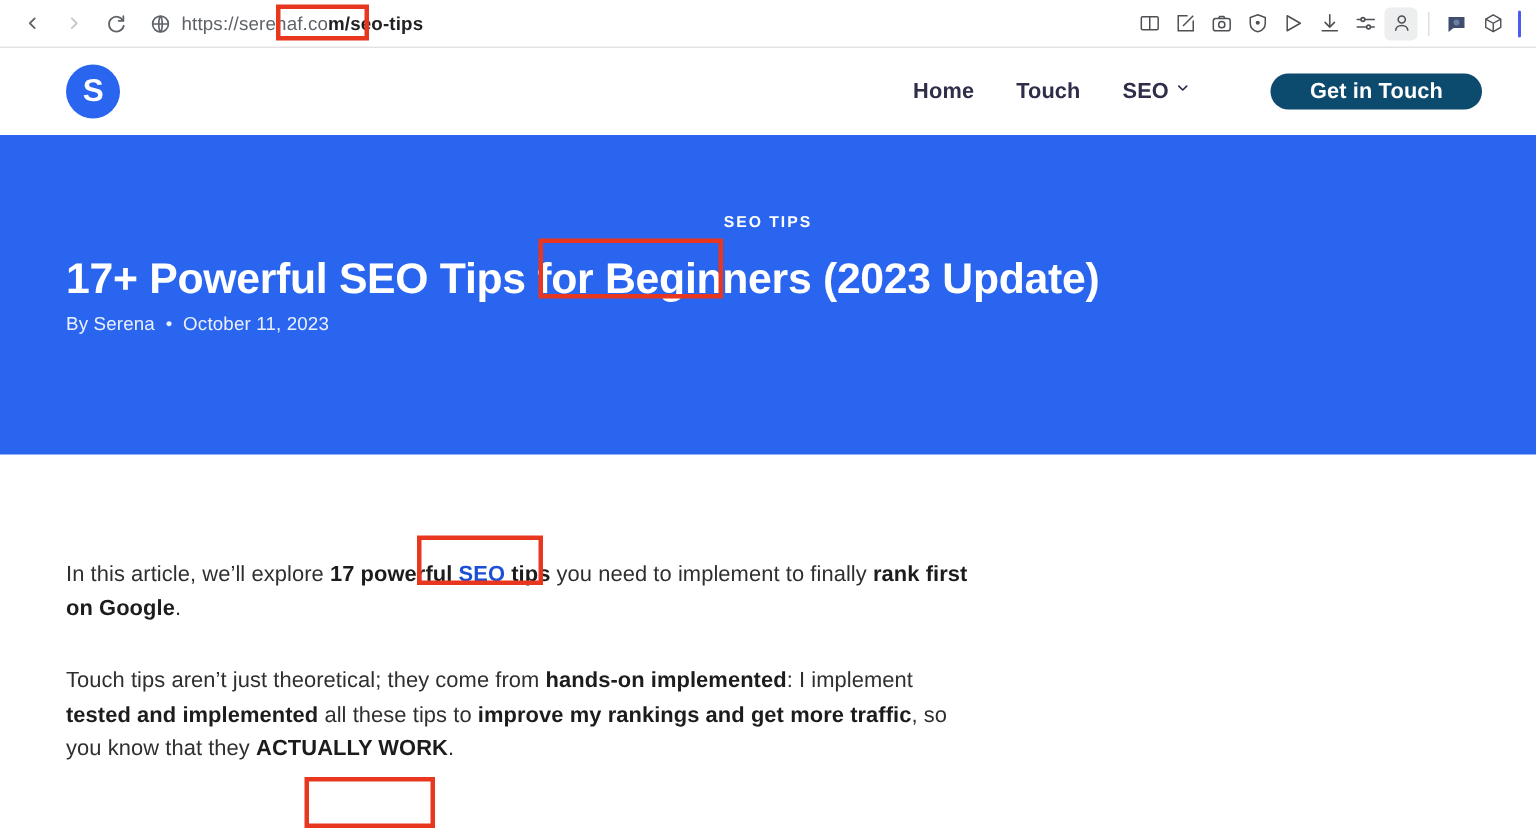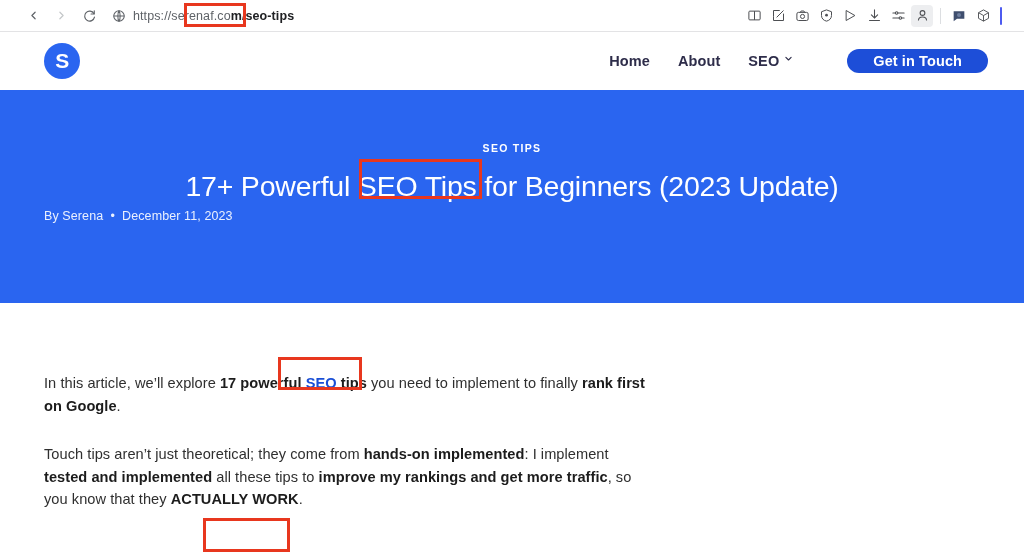--- a/index.html
+++ b/index.html
@@ -10,21 +10,21 @@
     font-family:"Liberation Sans", sans-serif;
     -webkit-font-smoothing:antialiased;
   }
 
   
   .browser-bar{
     height:32px; width:100%;
     background:#ffffff;
     border-bottom:1px solid #e3e3e5;
     display:flex; align-items:center;
-    padding:0 20px;
+    padding:0 8px;
     position:relative;
   }
   .nav-btns{display:flex;align-items:center;gap:2px;}
   .nav-btn{
     width:26px;height:26px;display:flex;align-items:center;justify-content:center;
     color:#9aa0a6; font-size:13px; border-radius:4px;
   }
   .nav-btn.back{color:#5f6368;}
   .nav-btn.fwd{color:#c4c7c9;}
 
@@ -70,41 +70,41 @@
   .site-nav{
     margin-left:auto; display:flex; align-items:center; gap:28px;
   }
   .nav-link{
     font-size:14.5px; color:#2e2d4a; font-weight:600; letter-spacing:0.1px;
     display:flex;align-items:flex-start;gap:5px; white-space:nowrap;
   }
   .chev{ font-size:9px; color:#2e2d4a; position:relative; top:1px; }
   .cta-btn{
     margin-left:26px;
-    background:#1d4ed8; color:#fff;
+    background:#0c4a6e; color:#fff;
     border:none; border-radius:26px;
     padding:4px 26px;
     font-size:14.5px; font-weight:700; letter-spacing:0.1px;
     font-family:"Liberation Sans", sans-serif;
     white-space:nowrap;
   }
 
   
   .hero{
     background:#2A65F0; color:#fff;
     height:213px; width:100%;
     position:relative;
     padding:0 44px;
   }
   .eyebrow{
     text-align:center; font-size:10.5px; font-weight:800;
     letter-spacing:1.3px; padding-top:52px; color:#ffffff;
   }
   .hero-title{
-    text-align:center; font-size:28.5px; font-weight:400;
+    text-align:left; font-size:28.5px; font-weight:700;
     letter-spacing:-0.2px; margin-top:15px; line-height:1.2;
     color:#ffffff;
   }
   .byline{
     position:absolute; left:44px; bottom:80px;
     font-size:12.5px; color:#eaf0fe; letter-spacing:0.1px;
   }
 
   
   .article-wrap{
@@ -232,38 +232,38 @@
 
 <div class="site-header">
   <div class="logo">
     <span>S</span>
   </div>
   <nav class="site-nav">
     <a class="nav-link">
       <span>Home</span>
     </a>
     <a class="nav-link">
-      <span>About</span>
+      <span>Touch</span>
     </a>
     <a class="nav-link">
       <span>SEO</span>
       <span class="chev">
         <svg width="9" height="9" viewBox="0 0 24 24" fill="none" stroke="currentColor" stroke-width="3" stroke-linecap="round" stroke-linejoin="round">
             <polyline points="5 9 12 16 19 9"></polyline>
           </svg>
       </span>
     </a>
     <button class="cta-btn">Get in Touch</button>
   </nav>
 </div>
 
 <div class="hero">
   <div class="eyebrow">SEO TIPS</div>
   <h1 class="hero-title"><span>17+ Powerful </span><span>SEO Tips</span><span> for Beginners (2023 Update)</span></h1>
-  <div class="byline"><span>By Serena</span>&nbsp;&nbsp;<span>•</span>&nbsp;&nbsp;<span>December 11, 2023</span></div>
+  <div class="byline"><span>By Serena</span>&nbsp;&nbsp;<span>•</span>&nbsp;&nbsp;<span>October 11, 2023</span></div>
 </div>
 
 <div class="article-wrap">
   <div class="article">
 
     <p><span>In this article, we’ll explore </span><b>17 powerful </b><a class="inline-link">SEO</a><b> tips</b><span> you need to implement to finally </span><b>rank first on Google</b><span>.</span></p>
 
     <p><span>Touch tips aren’t just theoretical; they come from </span><b>hands-on implemented</b><span>: I implement </span><b>tested and implemented</b><span> all these tips to </span><b>improve my rankings and get more traffic</b><span>, so you know that they </span><b>ACTUALLY WORK</b><span>.</span></p>
 
 

